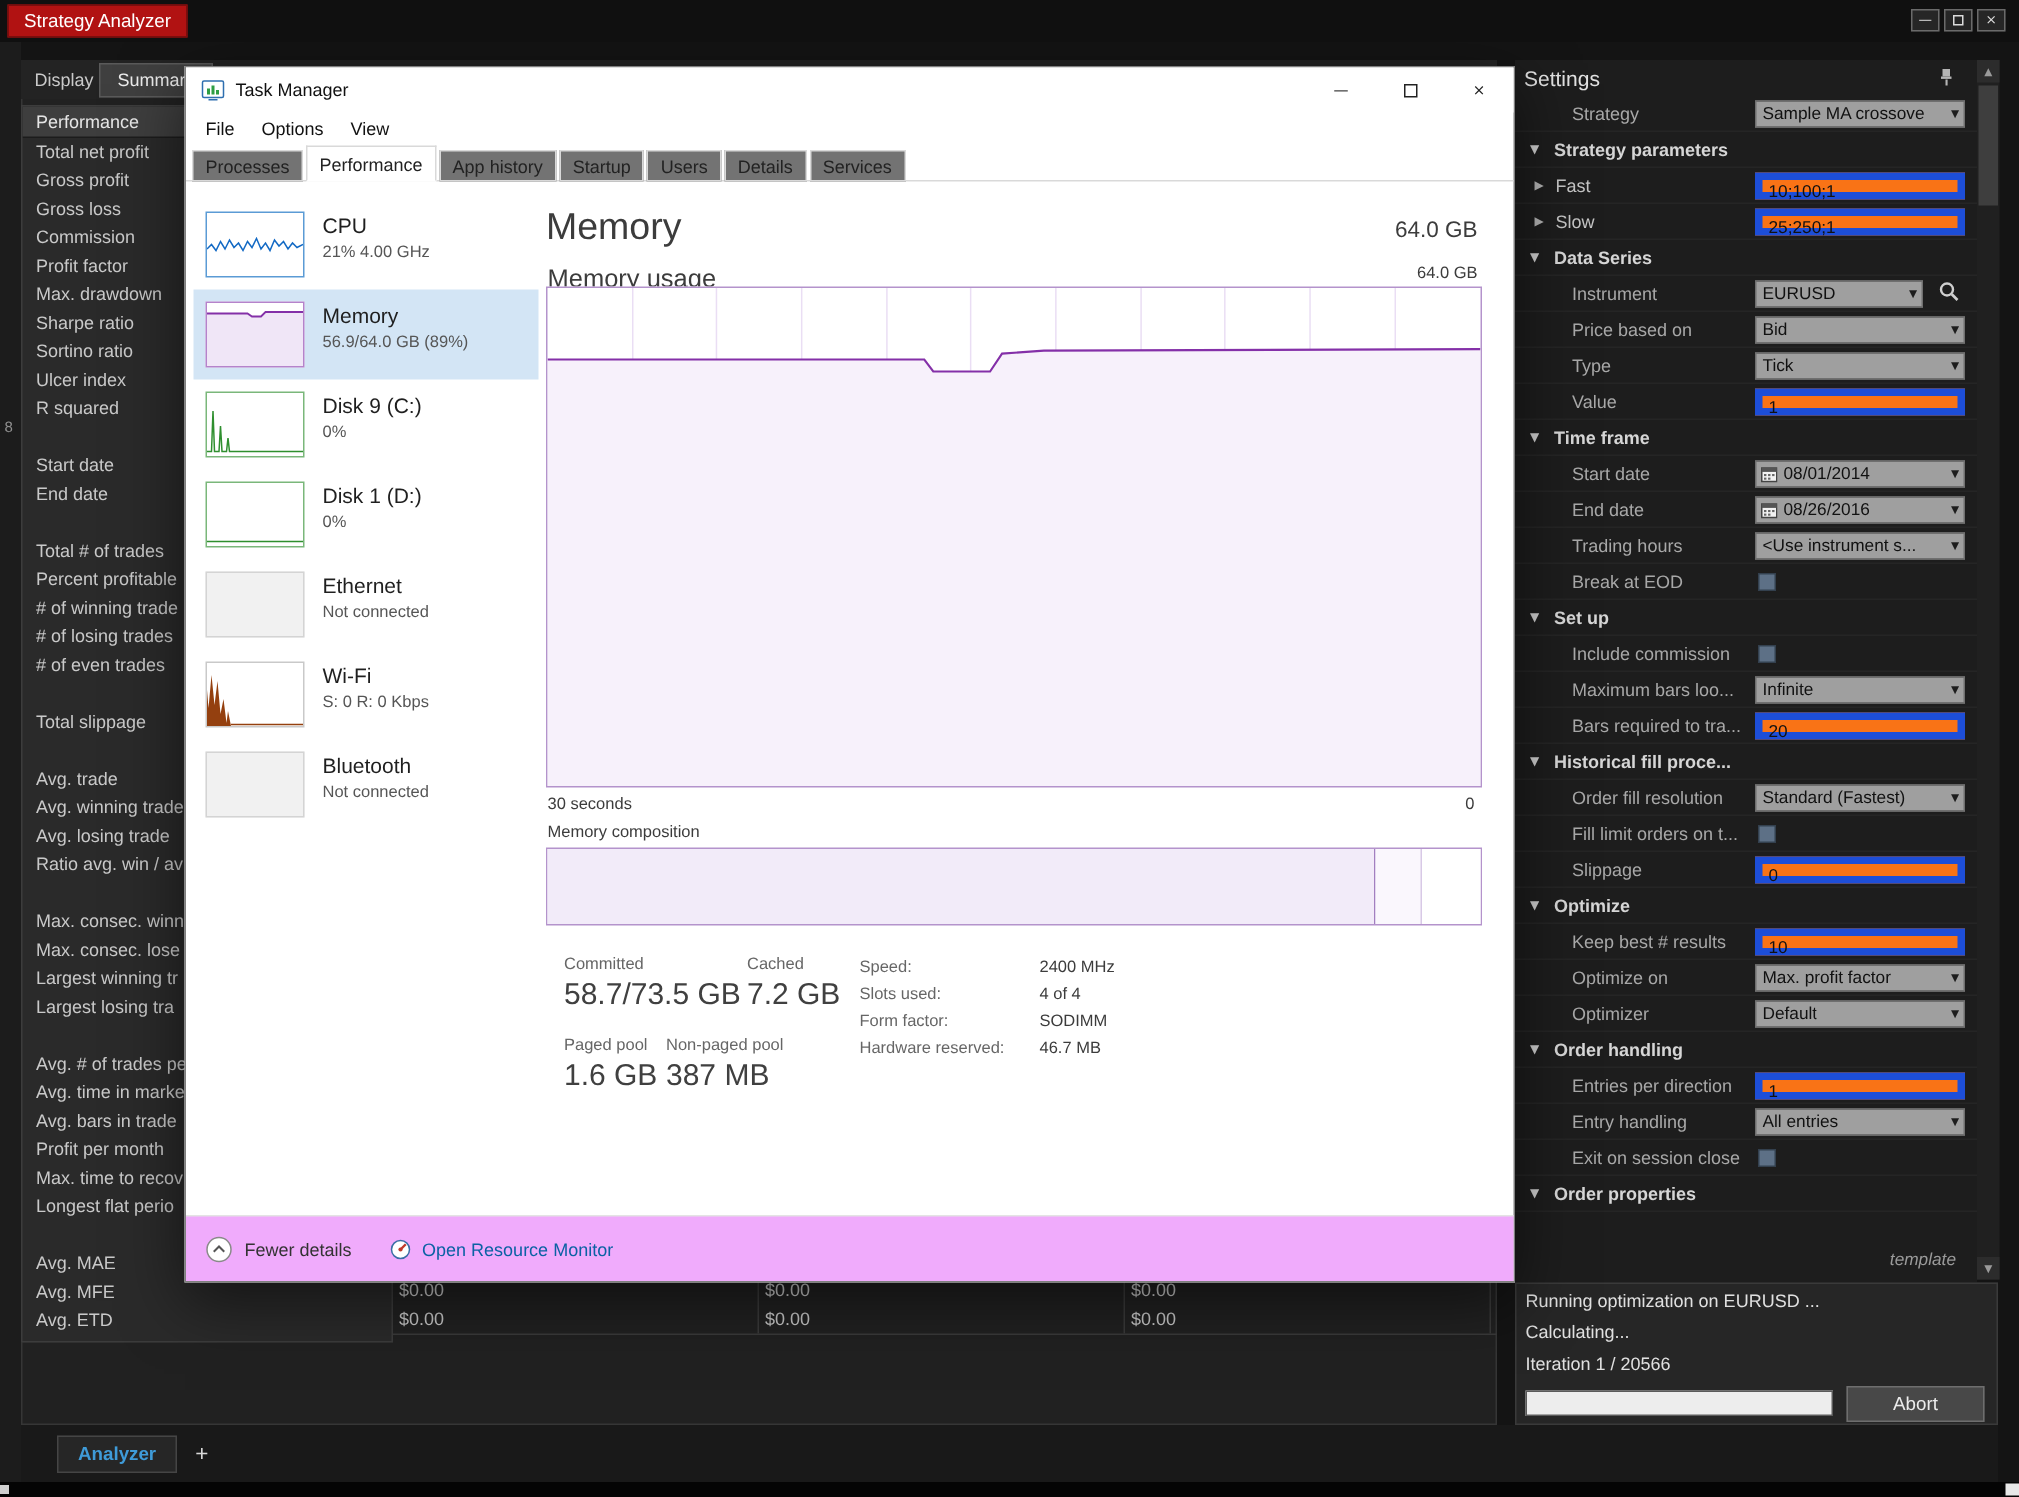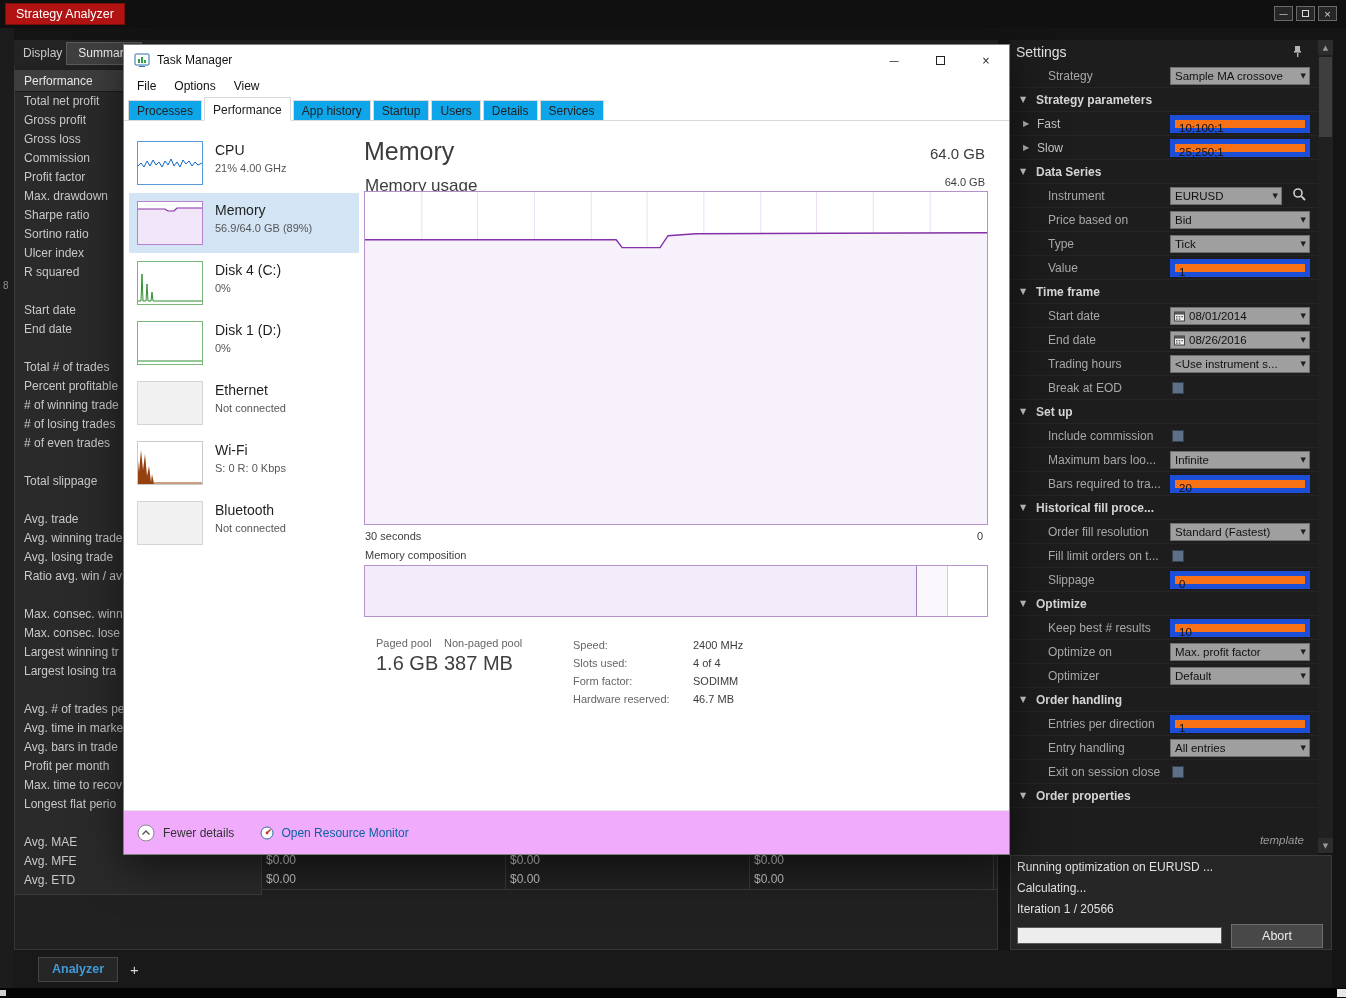--- a/index.html
+++ b/index.html
@@ -91,21 +91,21 @@
   .tm-titlebar { position:absolute; left:0; top:0; right:0; height:30px; background:#fff; }
   .tm-icon { position:absolute; left:10px; top:7px; }
   .tm-title { position:absolute; left:33px; top:8px; font-size:12px; color:#111; }
   .tm-controls { position:absolute; right:0; top:0; display:flex; height:30px; }
   .tm-ctl { width:46px; height:30px; display:flex; align-items:center; justify-content:center; color:#222; font-size:10px; }
   .tm-maxbox { width:9px; height:9px; border:1px solid #222; }
   .tm-menubar { position:absolute; left:4px; top:30px; height:22px; display:flex; }
   .tm-menu-item { padding:0 9px; line-height:22px; font-size:12px; color:#111; }
   .tm-tabline { position:absolute; left:0; top:75px; right:0; height:1px; background:#d9d9d9; z-index:2; }
   .tm-tabs { position:absolute; left:4px; top:52px; right:0; height:24px; display:flex; align-items:flex-end; z-index:2; }
-  .tm-tab { height:21px; line-height:21px; padding:0 8px; background:#0ea5e9; border:1px solid #d9d9d9; margin-right:2px; font-size:12px; color:#222; }
+  .tm-tab { height:21px; line-height:21px; padding:0 8px; background:#737373; border:1px solid #d9d9d9; margin-right:2px; font-size:12px; color:#222; }
   .tm-tab.active { height:24px; line-height:24px; background:#fff; border-bottom:1px solid #fff; position:relative; z-index:3; }
 
   .tm-side { position:absolute; left:5px; top:88px; width:230px; }
   .tm-item { height:60px; position:relative; }
   .tm-item.sel { background:#d3e5f5; }
   .thumb { position:absolute; left:8px; top:8px; width:66px; height:44px; background:#fff; border:1px solid #999; }
   .thumb svg { display:block; width:100%; height:100%; }
   .thumb.cpu { border-color:#5b9bd5; }
   .thumb.memory { border-color:#b583cb; }
   .thumb.disk0, .thumb.disk1 { border-color:#7ab77a; }
@@ -529,21 +529,21 @@
           <div class="tm-item-detail">56.9/64.0 GB (89%)</div>
         </div>
       </div>
       <div class="tm-item">
         <div class="thumb disk0">
           <svg viewBox="0 0 64 42" preserveAspectRatio="none">
             <polyline points="0,39 3,39 4,12 5,39 8,39 9,22 10,39 13,39 14,30 15,39 64,39" fill="none" stroke="#2f8f2f" stroke-width="1"></polyline>
           </svg>
         </div>
         <div class="tm-item-text">
-          <div class="tm-item-name">Disk 4 (C:)</div>
+          <div class="tm-item-name">Disk 9 (C:)</div>
           <div class="tm-item-detail">0%</div>
         </div>
       </div>
       <div class="tm-item">
         <div class="thumb disk1">
           <svg viewBox="0 0 64 42" preserveAspectRatio="none">
             <polyline points="0,39 64,39" fill="none" stroke="#2f8f2f" stroke-width="1"></polyline>
           </svg>
         </div>
         <div class="tm-item-text">
@@ -607,20 +607,30 @@
 
   <div class="tm-clabel">Memory composition</div>
   <div class="tm-comp">
     <div class="seg1"></div>
     <div class="seg2"></div>
     <div class="seg3"></div>
   </div>
 
   <div class="tm-stats-left" id="tm-stats-left">
       <div class="stat-row">
+        <div class="stat-cell" style="width: 122px;">
+          <div class="stat-label">Committed</div>
+          <div class="stat-value">58.7/73.5 GB</div>
+        </div>
+        <div class="stat-cell">
+          <div class="stat-label">Cached</div>
+          <div class="stat-value">7.2 GB</div>
+        </div>
+      </div>
+      <div class="stat-row">
         <div class="stat-cell" style="width: 68px;">
           <div class="stat-label">Paged pool</div>
           <div class="stat-value">1.6 GB</div>
         </div>
         <div class="stat-cell">
           <div class="stat-label">Non-paged pool</div>
           <div class="stat-value">387 MB</div>
         </div>
       </div>
     </div>

